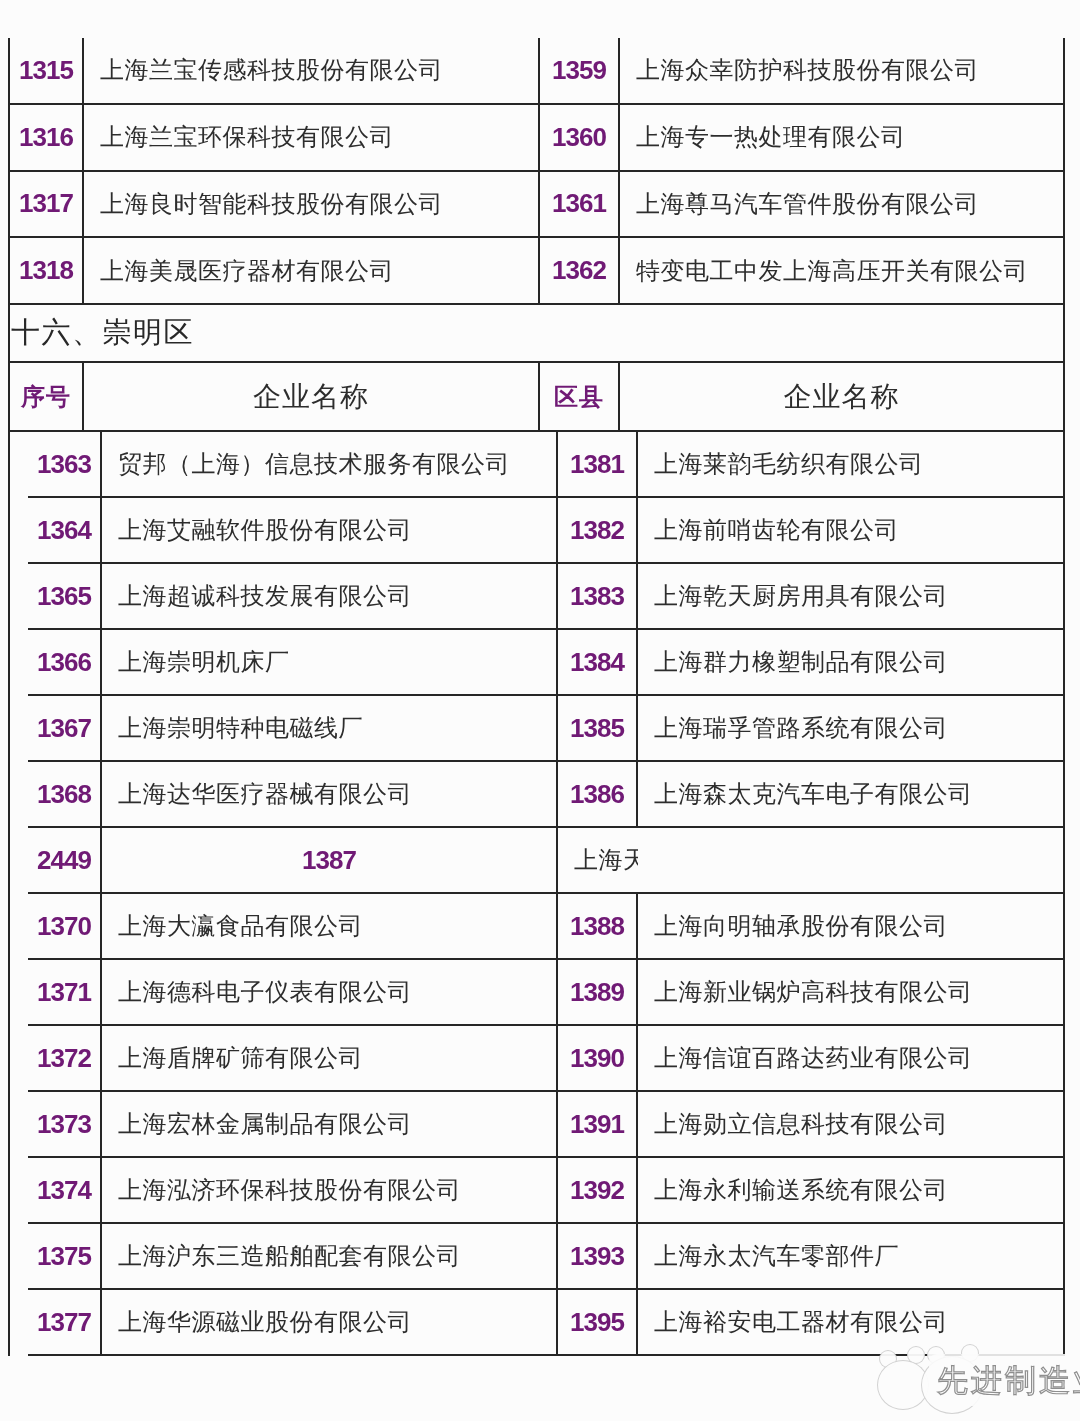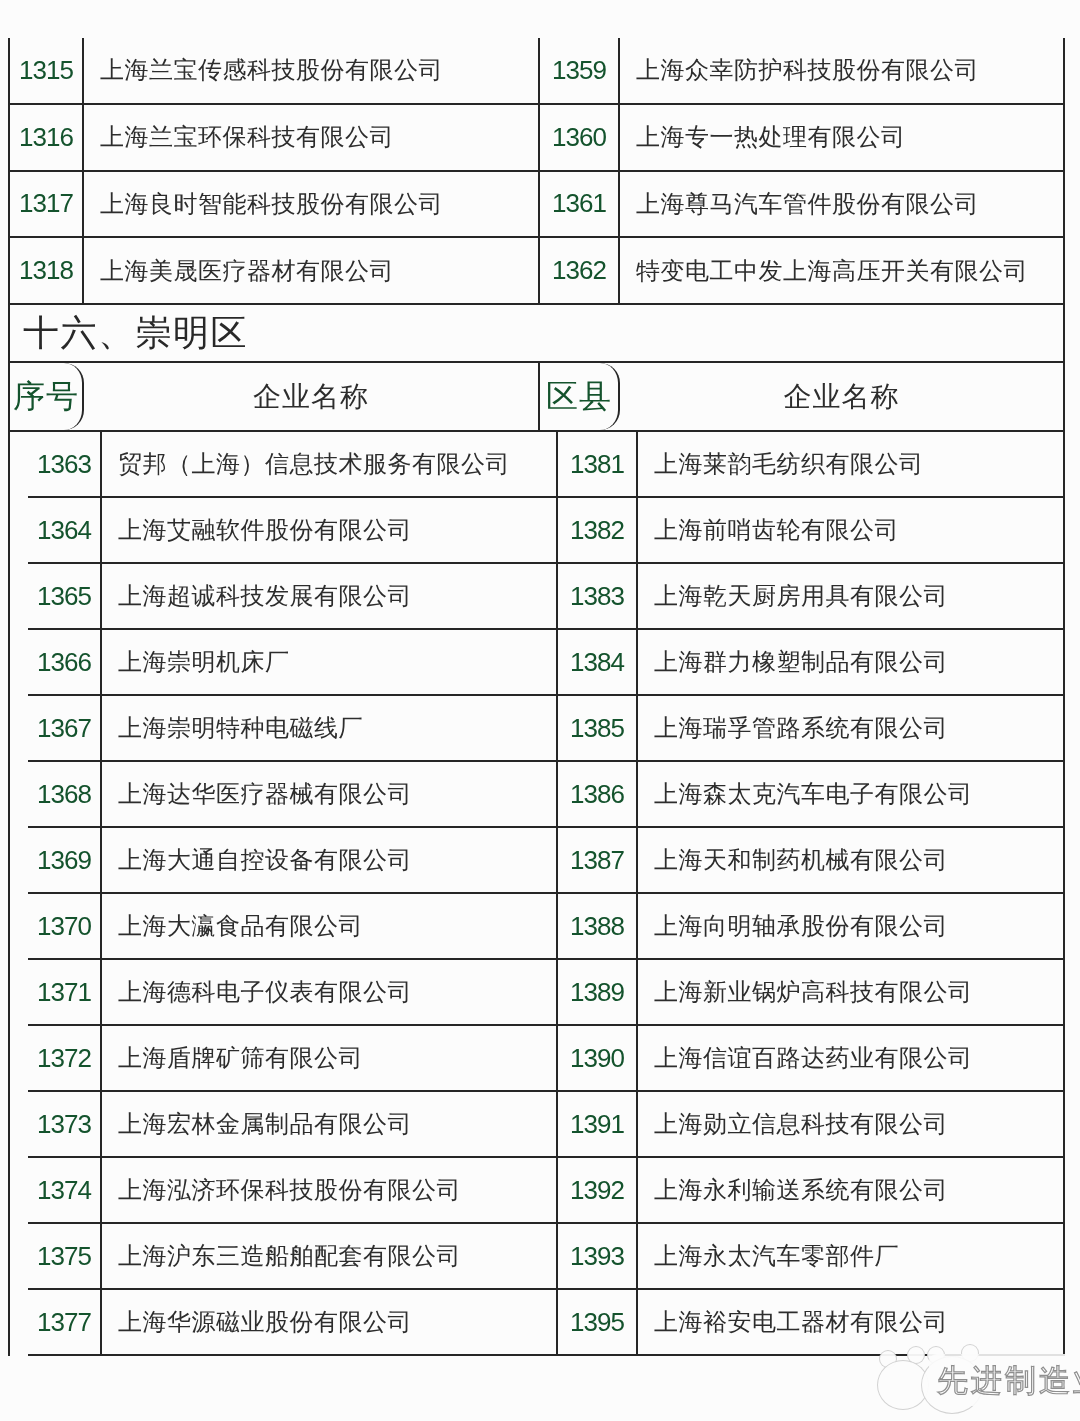--- a/index.html
+++ b/index.html
@@ -31,38 +31,39 @@
   }
   .tbody.top .row{height:66.75px;}
   .tbody.main .row{height:66px;margin-left:18px;}
   .cell{
     display:flex;align-items:center;
     overflow:hidden;white-space:nowrap;
   }
   .cell.num{
     justify-content:center;
     font-size:26px;letter-spacing:-1px;
-    color:#14532d;
+    color:#701a75;
+    font-weight:bold;
   }
   .cell.name{
     padding-left:16px;
     font-size:24px;letter-spacing:0.5px;
   }
   .cell.b-r{border-right:2px solid var(--border);}
   .section-row{
     height:58px;
     border-bottom:2px solid var(--border);
     display:flex;align-items:center;
-    padding-left:13px;
-    font-size:36px;letter-spacing:1.5px;
+    padding-left:1px;
+    font-size:29px;letter-spacing:1.5px;
     color:#282828;
   }
   .header-row{height:69px;}
   .header-row .cell{justify-content:center;padding-left:0;}
-  .header-row .cell.num{font-size:32px;letter-spacing:1px;border-radius:20px;}
+  .header-row .cell.num{font-size:24px;letter-spacing:1px;}
   .header-row .cell.name{font-size:28px;letter-spacing:1px;}
   
   .watermark{position:absolute;left:869px;top:1338px;width:240px;height:80px;}
   .wm-blob{
     position:absolute;border-radius:50%;
     background:rgba(252,252,252,0.95);
     border:1.5px solid rgba(175,175,175,0.55);
   }
   .wm-head1{left:8px;top:22px;width:52px;height:50px;}
   .wm-ear1a{left:10px;top:12px;width:18px;height:18px;}
@@ -159,22 +160,21 @@
           <div class="cell num b-r">1385</div>
           <div class="cell name">上海瑞孚管路系统有限公司</div>
         </div>
         <div class="row">
           <div class="cell num b-r">1368</div>
           <div class="cell name b-r">上海达华医疗器械有限公司</div>
           <div class="cell num b-r">1386</div>
           <div class="cell name">上海森太克汽车电子有限公司</div>
         </div>
         <div class="row">
-          <div class="cell num b-r">1369</div>
-          <div class="cell name b-r">上海大通自控设备有限公司</div>
+          <div class="cell num b-r">2449</div>
           <div class="cell num b-r">1387</div>
           <div class="cell name">上海天和制药机械有限公司</div>
         </div>
         <div class="row">
           <div class="cell num b-r">1370</div>
           <div class="cell name b-r">上海大瀛食品有限公司</div>
           <div class="cell num b-r">1388</div>
           <div class="cell name">上海向明轴承股份有限公司</div>
         </div>
         <div class="row">

